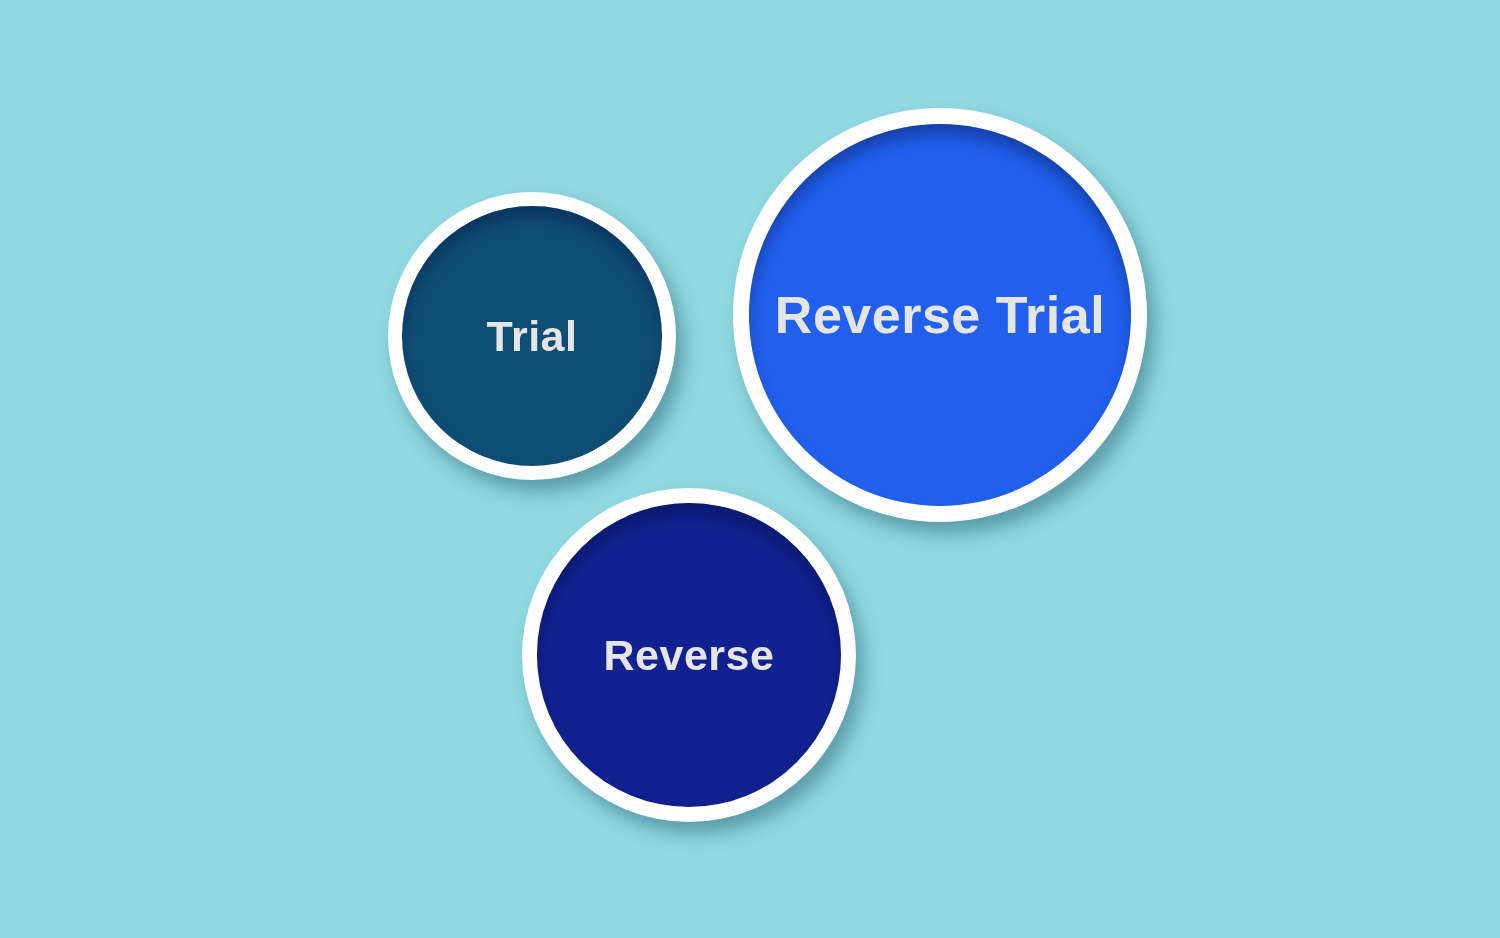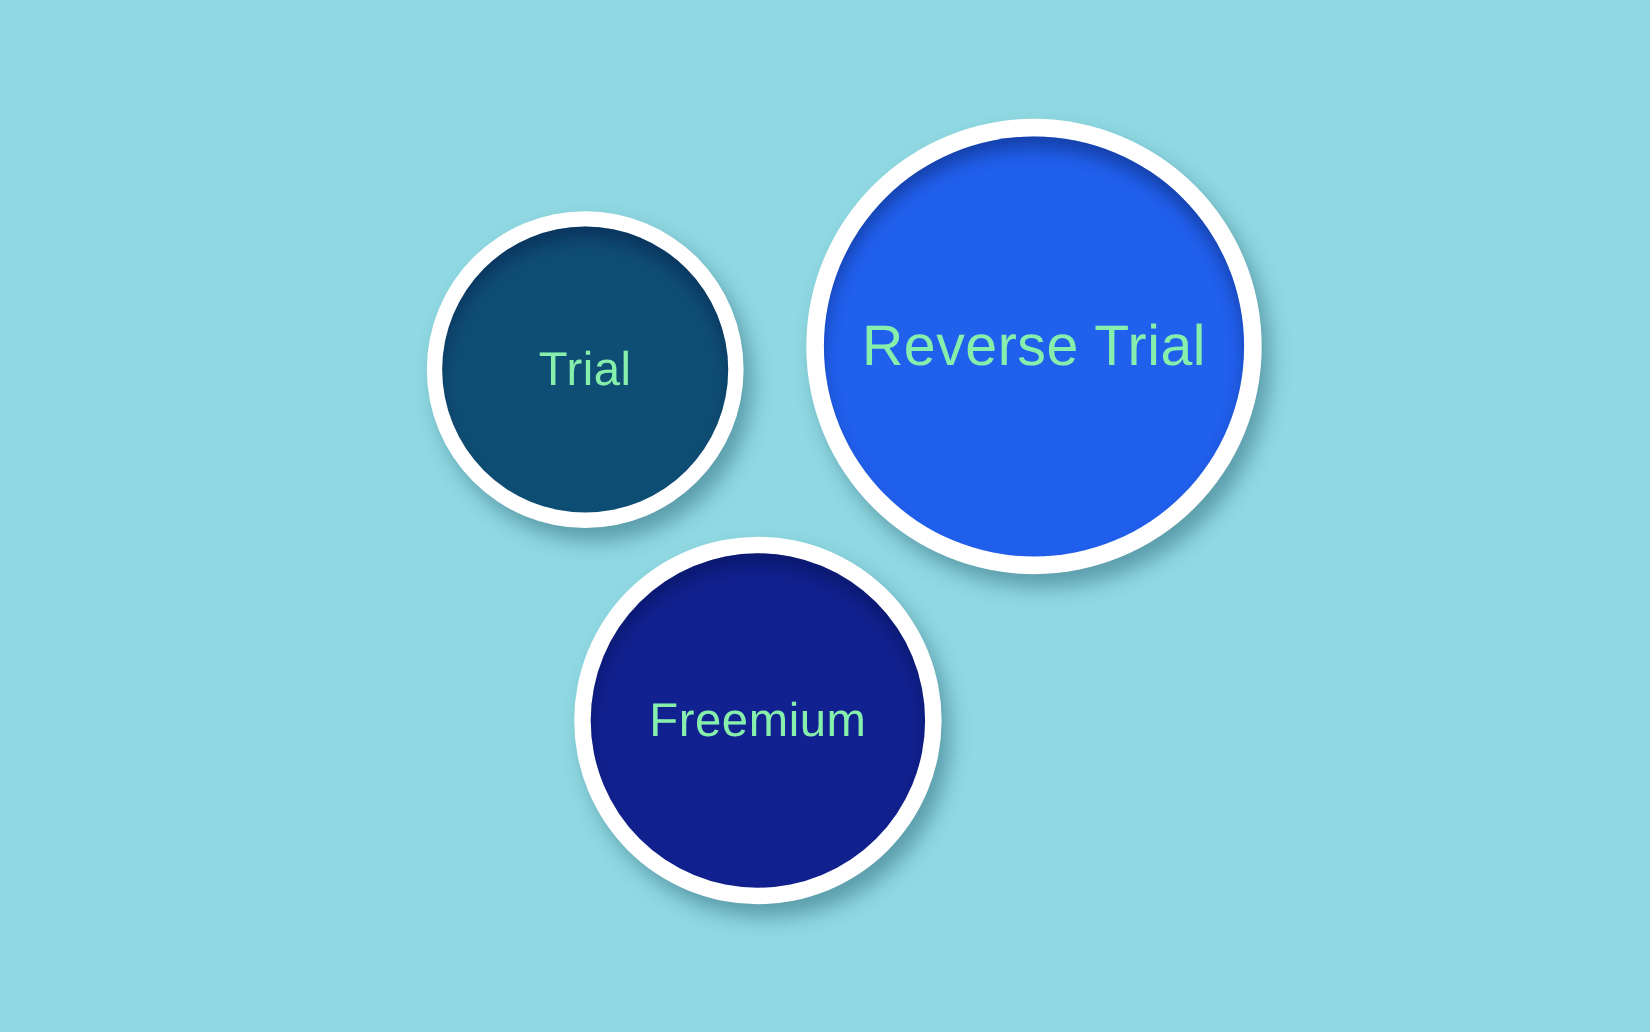--- a/index.html
+++ b/index.html
@@ -28,23 +28,23 @@
     justify-content: center;
   }
   .bubble-inner {
     border-radius: 50%;
     display: flex;
     align-items: center;
     justify-content: center;
     box-shadow: inset 0 12px 16px -2px rgba(0, 12, 60, 0.40);
   }
   .bubble-label {
-    color: #86efac;
+    color: #e5e5e5;
     letter-spacing: 0.5px;
-    font-weight: 400;
+    font-weight: 700;
     white-space: nowrap;
     user-select: none;
   }
   
   .bubble-trial {
     left: 388px;
     top: 192px;
     width: 288px;
     height: 288px;
   }
@@ -92,17 +92,17 @@
   </div>
 
   <div class="bubble-outer bubble-reverse-trial">
     <div class="bubble-inner" style="background: rgb(33, 96, 237);">
       <span class="bubble-label">Reverse Trial</span>
     </div>
   </div>
 
   <div class="bubble-outer bubble-freemium">
     <div class="bubble-inner" style="background: rgb(17, 33, 143);">
-      <span class="bubble-label">Freemium</span>
+      <span class="bubble-label">Reverse</span>
     </div>
   </div>
 
 </div>
 
 </body></html>

